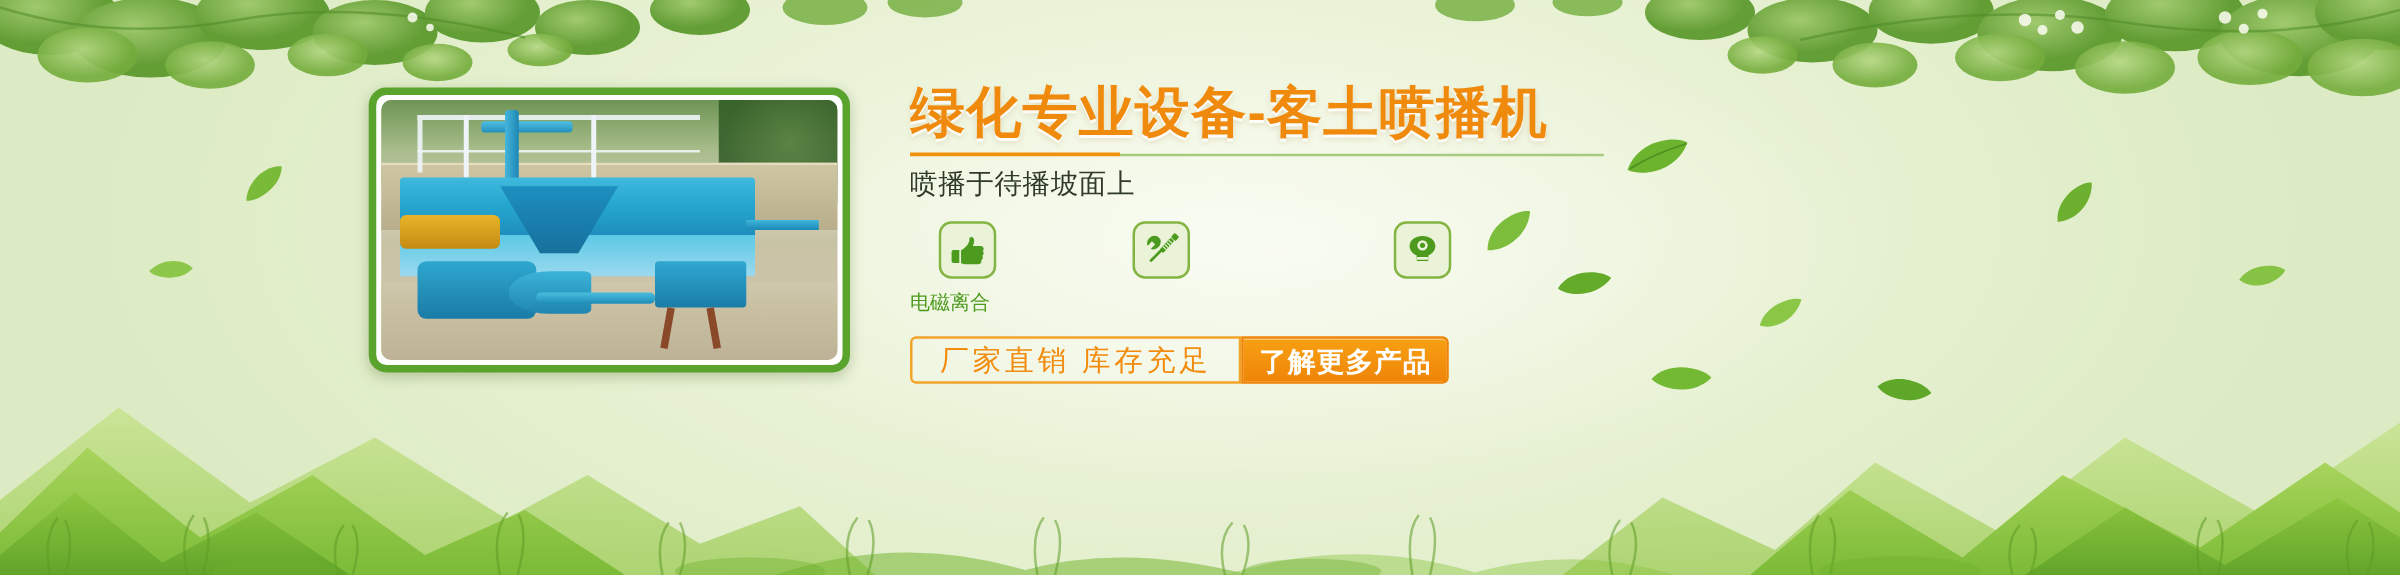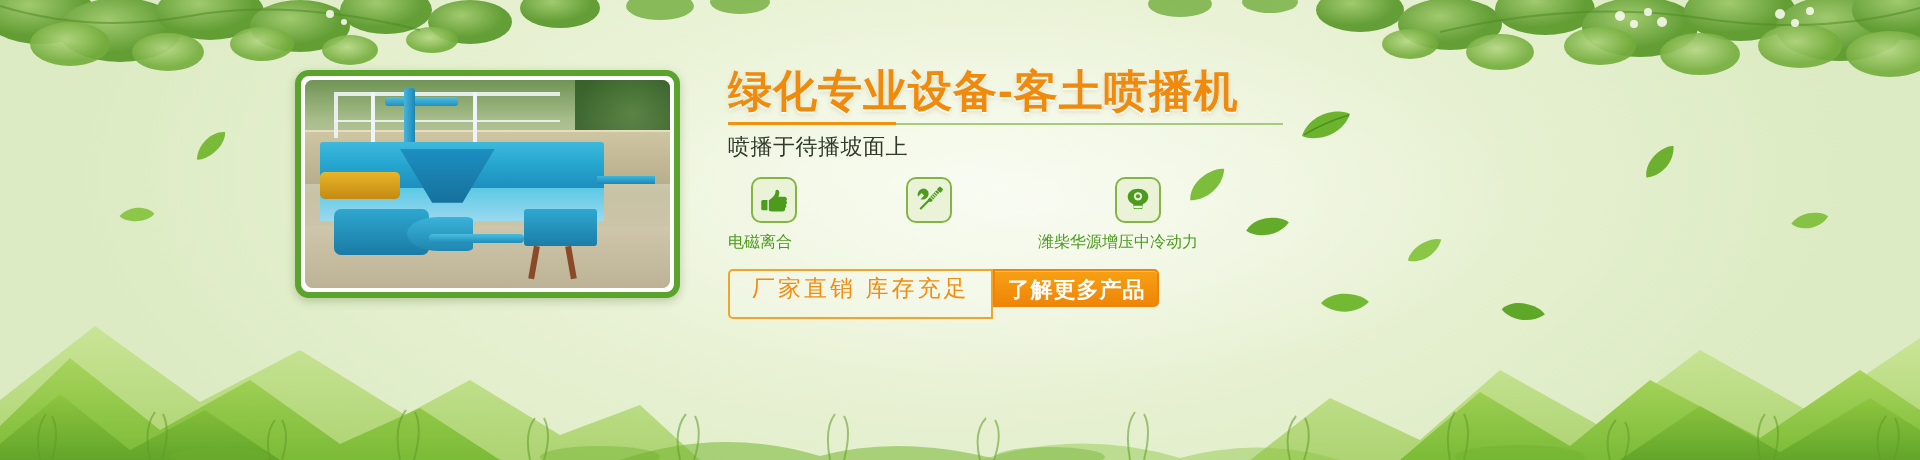--- a/index.html
+++ b/index.html
@@ -133,21 +133,21 @@
     width:46px; height:46px; margin:0 auto;
     border:2px solid #84b544; border-radius:10px;
     background:#eaf3d8;
     display:flex; align-items:center; justify-content:center;
   }
   .flabel { margin-top:9px; font-size:16px; color:#4c9a1e; white-space:nowrap; }
 
   
   #cta-row { margin-top:16px; display:flex; align-items:stretch; }
   #slogan {
-    height:50px; line-height:34px; padding:0 22px;
+    height:38px; line-height:34px; padding:0 22px;
     border:2px solid #f0a42a; border-radius:5px 0 0 5px;
     color:#f28c0e; font-size:23px; letter-spacing:3px; white-space:nowrap;
     background:rgba(255,255,255,.18);
   }
   #cta-button {
     height:38px; line-height:38px; padding:0 12px;
     background:linear-gradient(#f7a013,#ef8508);
     border:2px solid #ef8508; border-radius:0 5px 5px 0;
     color:#ffffff; font-size:22px; font-weight:bold; letter-spacing:1px;
     white-space:nowrap; cursor:pointer;
@@ -419,21 +419,20 @@
       <div class="feature f3">
         <div class="fbox">
           <svg width="30" height="30" viewBox="0 0 32 32">
             <path d="M16 4c-6.2 0-11 3.6-11 8.6 0 3.5 2.4 6.5 6 8v3.2c0 1.2 1 2.2 2.2 2.2h5.6c1.2 0 2.2-1 2.2-2.2v-3.2c3.6-1.5 6-4.5 6-8C27 7.6 22.2 4 16 4z" fill="#4c9a1e"></path>
             <rect x="11" y="22" width="10" height="2.4" rx="1" fill="#eaf3d8"></rect>
             <rect x="12" y="25.4" width="8" height="2.2" rx="1" fill="#eaf3d8"></rect>
             <circle cx="16" cy="12" r="4.4" fill="#eaf3d8"></circle>
             <circle cx="16" cy="12" r="2.2" fill="#4c9a1e"></circle>
           </svg>
         </div>
-        <div class="flabel">潍柴华源增压中冷动力</div>
       </div>
 
     </div>
 
     <div id="cta-row">
       <div id="slogan">厂家直销  库存充足</div>
       <div id="cta-button">了解更多产品</div>
     </div>
 
   </div>

